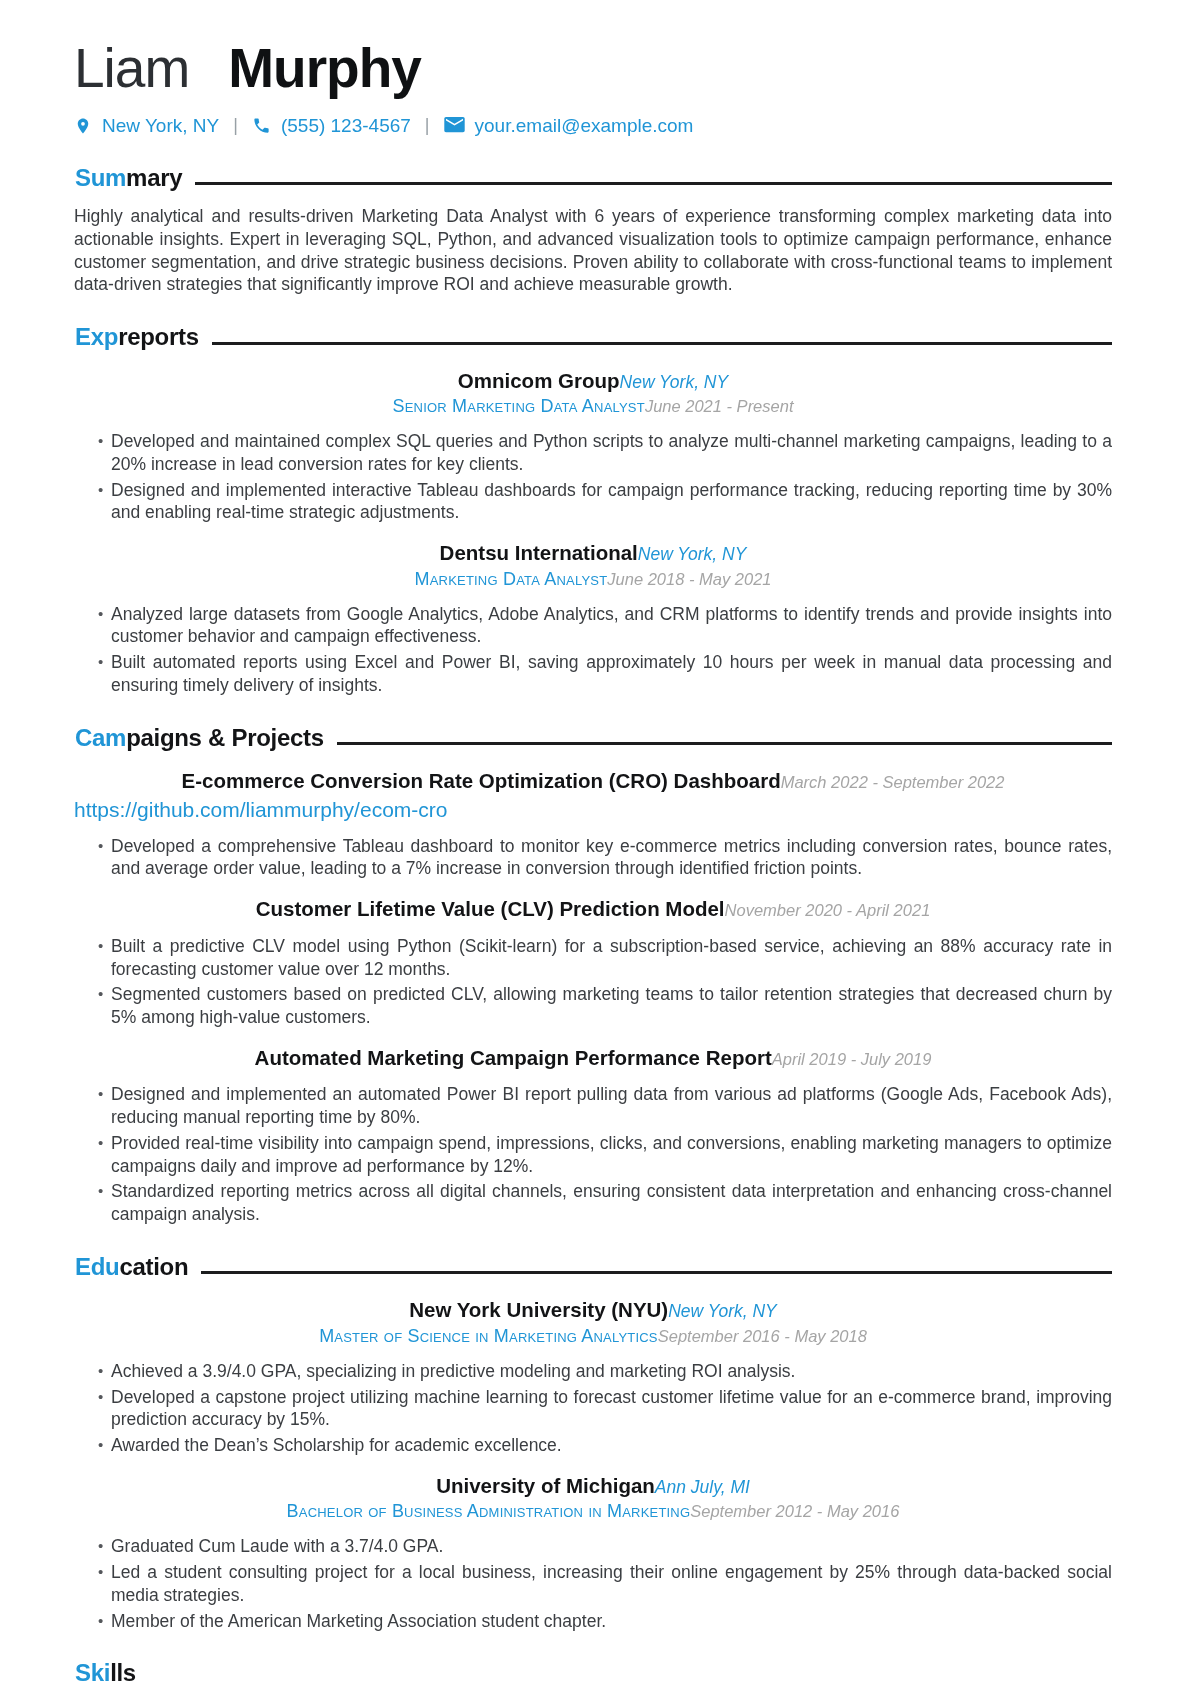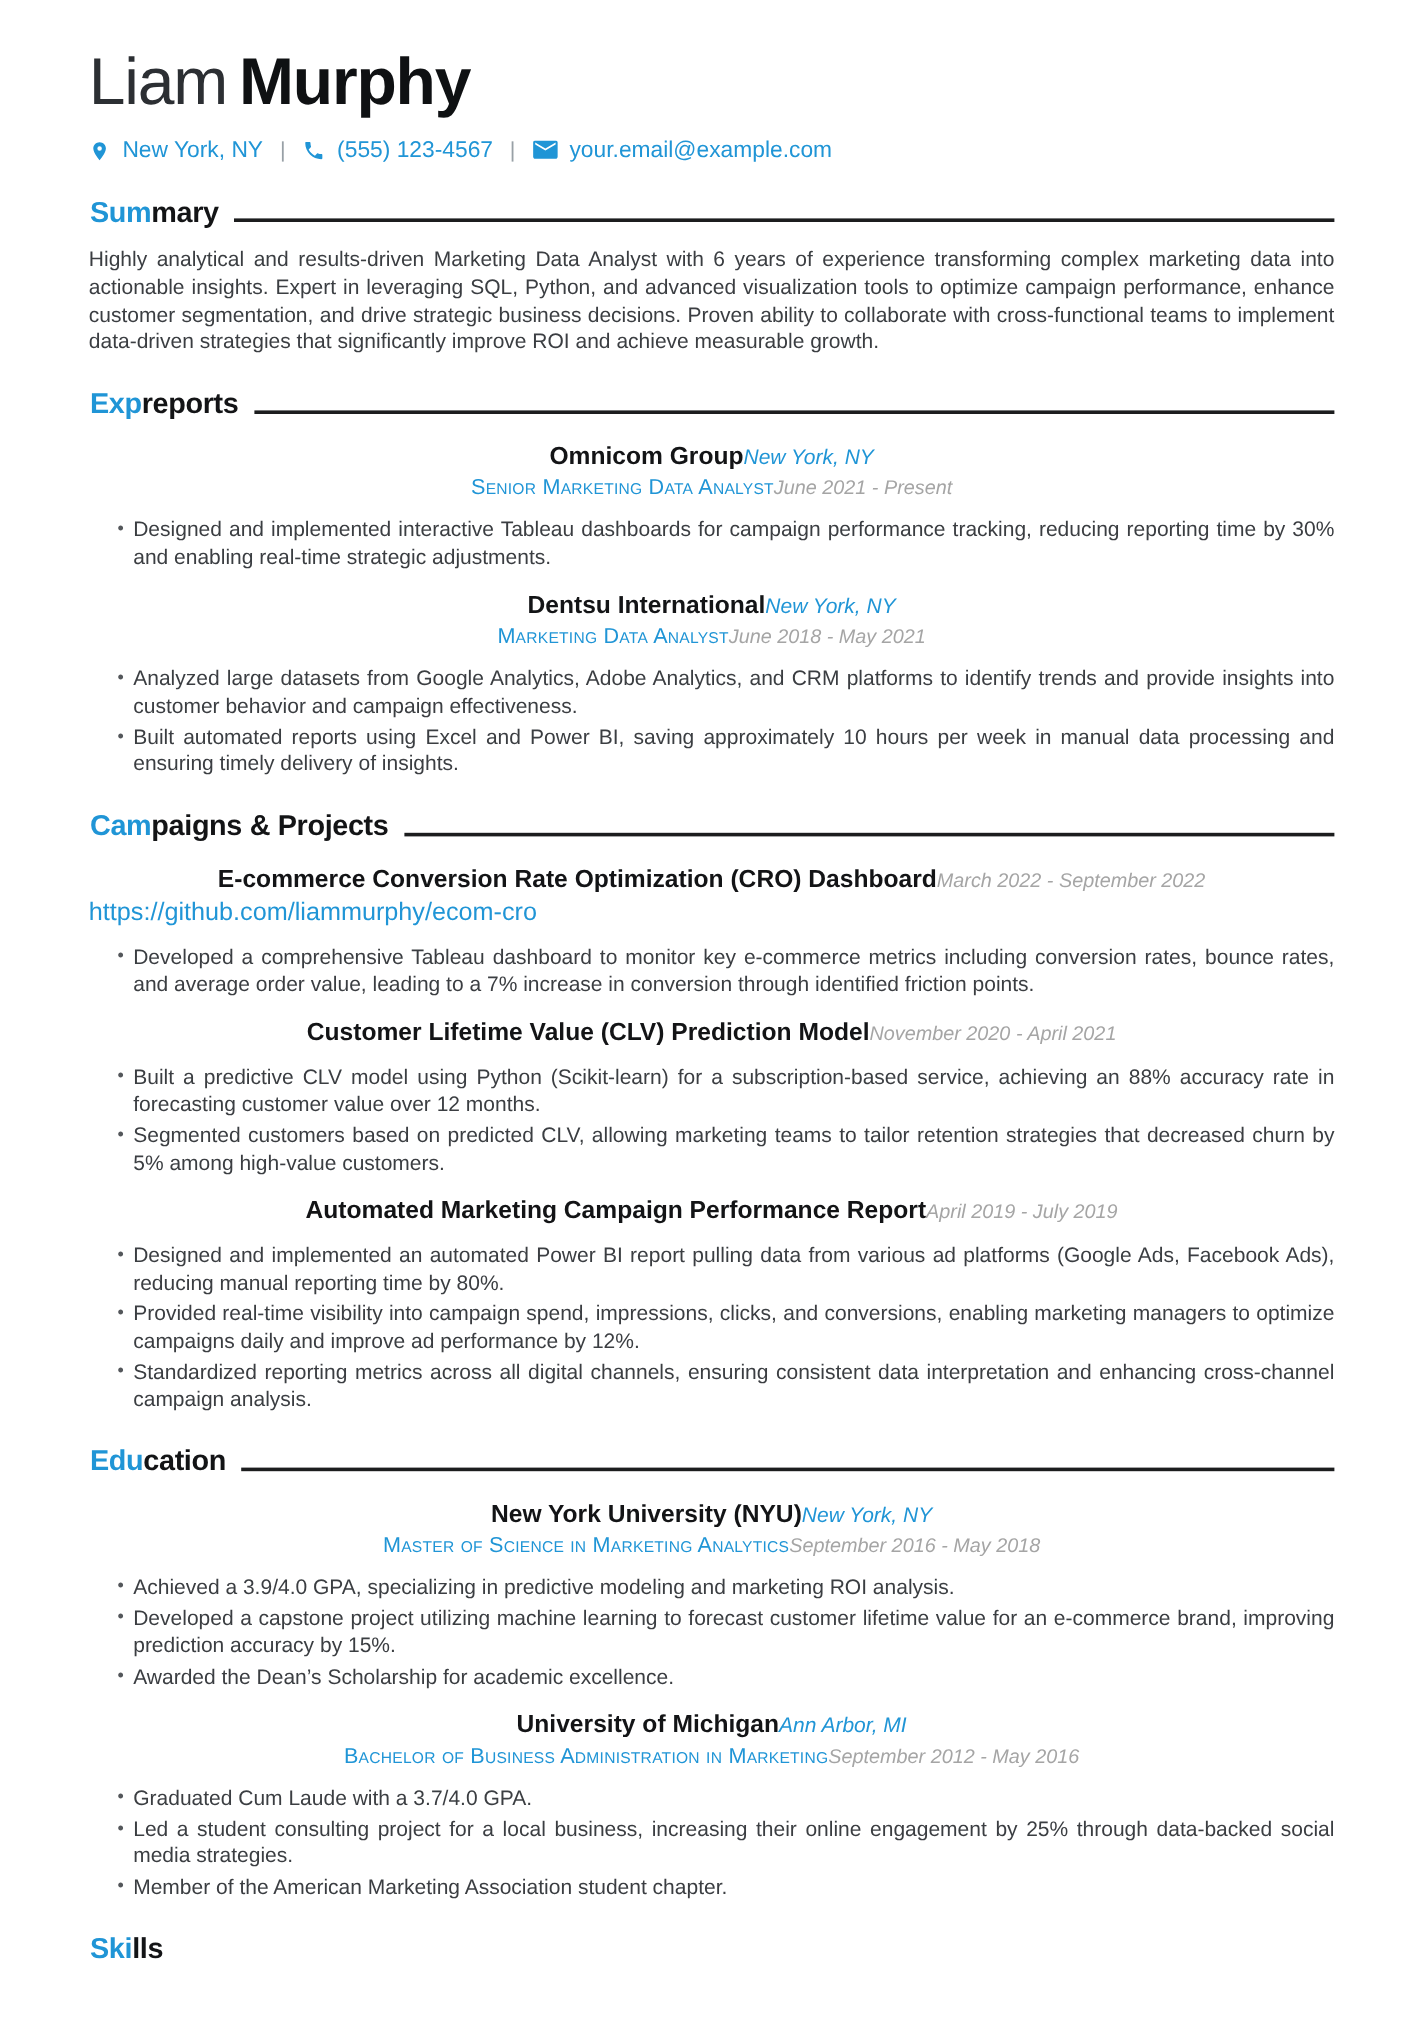--- a/index.html
+++ b/index.html
@@ -7,21 +7,21 @@
   html,body { margin:0; padding:0; background:#ffffff; }
   .page {
     width:1190px; min-height:1683px; margin:0 auto; background:#fff;
     padding:40px 78px 60px 74px;
     font-family:"Liberation Sans","DejaVu Sans",sans-serif;
     color:var(--body);
   }
   
   .name { margin:0; font-size:55px; line-height:1.05; letter-spacing:-1px; }
   .name .first { font-weight:400; color:#2c2f33; margin-right:10px; }
-  .name .last  { font-weight:800; color:#0f1113; }
+  .name .last  { font-weight:800; color:#0f1113;margin-left:29px; }
   .contact { display:flex; align-items:center; gap:14px; margin-top:17px; font-size:19px; }
   .c-item { display:inline-flex; align-items:center; gap:10px; color:var(--accent); }
   .c-item svg { display:block; }
   .sep { color:#98a0a6; font-size:18px; }
   
   .sec-head { display:flex; align-items:flex-end; margin-top:27px; margin-bottom:4px; }
   .sec-head h2 { margin:1px; font-size:24px; font-weight:700; color:var(--ink); letter-spacing:-0.3px; line-height:1.1; }
   .sec-head h2 .accent { color:var(--accent); }
   .rule { flex:1; height:3px; background:var(--rule); margin-left:12px; margin-bottom:7px; }
   .summary-text { margin:13px 0 0; text-align:justify; font-size:17.5px; line-height:1.3; color:var(--body); hyphens:auto; }
@@ -92,20 +92,21 @@
     <div class="entry">
       <div class="entry-row">
         <span class="company">Omnicom Group</span>
         <span class="loc">New York, NY</span>
       </div>
       <div class="entry-row">
         <span class="role">Senior Marketing Data Analyst</span>
         <span class="dates">June 2021 - Present</span>
       </div>
       <ul class="bullets">
+        <li>Developed and maintained complex SQL queries and Python scripts to analyze multi-channel marketing campaigns, leading to a 20% increase in lead conversion rates for key clients.</li>
         <li>Designed and implemented interactive Tableau dashboards for campaign performance tracking, reducing reporting time by 30% and enabling real-time strategic adjustments.</li>
       </ul>
     </div>
 
     <div class="entry">
       <div class="entry-row">
         <span class="company">Dentsu International</span>
         <span class="loc">New York, NY</span>
       </div>
       <div class="entry-row">
@@ -178,21 +179,21 @@
       <ul class="bullets">
         <li>Achieved a 3.9/4.0 GPA, specializing in predictive modeling and marketing ROI analysis.</li>
         <li>Developed a capstone project utilizing machine learning to forecast customer lifetime value for an e-commerce brand, improving prediction accuracy by 15%.</li>
         <li>Awarded the Dean’s Scholarship for academic excellence.</li>
       </ul>
     </div>
 
     <div class="entry">
       <div class="entry-row">
         <span class="company">University of Michigan</span>
-        <span class="loc">Ann Arbor, MI</span>
+        <span class="loc">Ann July, MI</span>
       </div>
       <div class="entry-row">
         <span class="role">Bachelor of Business Administration in Marketing</span>
         <span class="dates">September 2012 - May 2016</span>
       </div>
       <ul class="bullets">
         <li>Graduated Cum Laude with a 3.7/4.0 GPA.</li>
         <li>Led a student consulting project for a local business, increasing their online engagement by 25% through data-backed social media strategies.</li>
         <li>Member of the American Marketing Association student chapter.</li>
       </ul>

